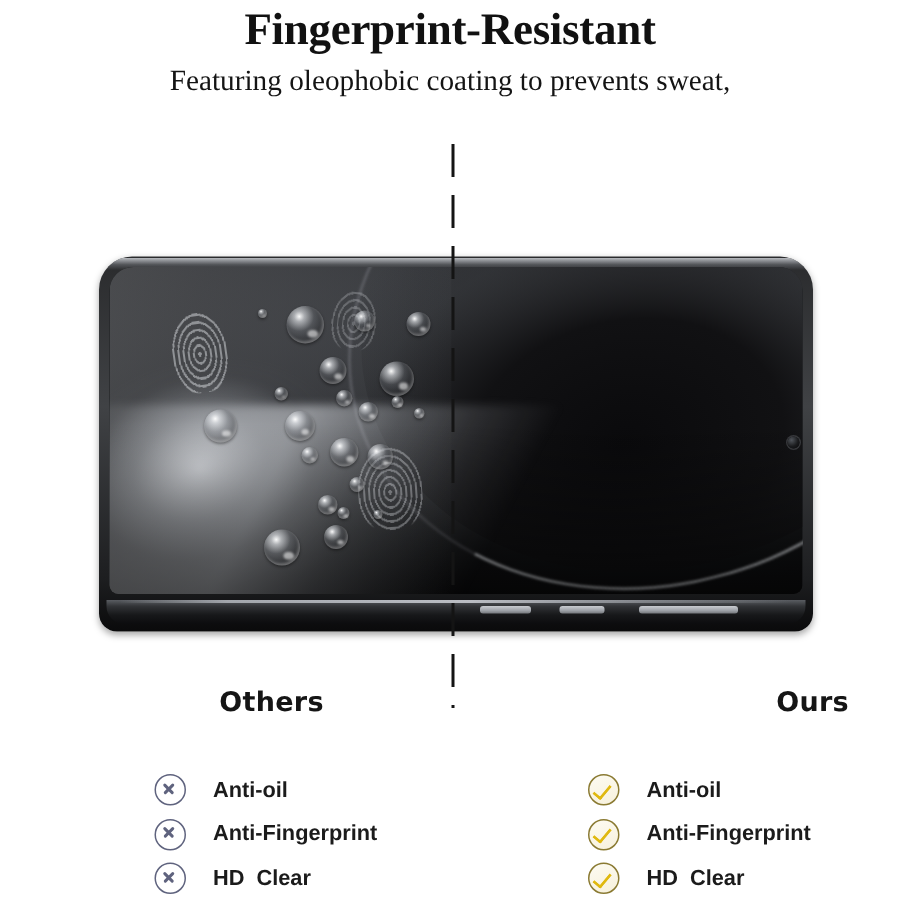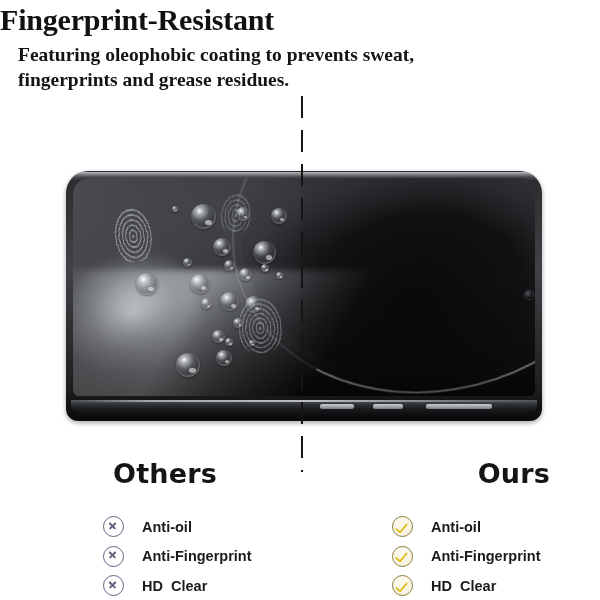--- a/index.html
+++ b/index.html
@@ -20,36 +20,36 @@
     height: 600px;
     background: #ffffff;
   }
 
   
   .headline {
     position: absolute;
     left: 0;
     top: 2px;
     width: 600px;
-    text-align: left;
+    text-align: center;
     font-family: "Liberation Serif", "DejaVu Serif", serif;
     font-weight: bold;
     font-size: 30px;
     letter-spacing: -0.2px;
     color: #111111;
     line-height: 36px;
   }
   .subhead {
     position: absolute;
     left: 18px;
     top: 42px;
     width: 564px;
-    text-align: left;
+    text-align: center;
     font-family: "Liberation Serif", "DejaVu Serif", serif;
-    font-weight: bold;
+    font-weight: normal;
     font-size: 19.5px;
     line-height: 25px;
     color: #141414;
   }
 
   
   .divider {
     position: absolute;
     left: 301px;
     top: 96px;
@@ -250,24 +250,25 @@
   }
   .port-1 { left: 254px; width: 34px; }
   .port-2 { left: 307px; width: 30px; }
   .port-3 { left: 360px; width: 66px; }
 
   
   .col-title {
     position: absolute;
     font-family: "DejaVu Sans", "Liberation Sans", sans-serif;
     font-weight: bold;
-    font-size: 27px;
+    font-size: 18px;
     color: #151515;
     letter-spacing: 0.2px;
     white-space: nowrap;
+    padding-left: 16px;
   }
   .col-title-others { left: 0; top: 458px; width: 330px; text-align: center; }
   .col-title-ours   { left: 330px; top: 458px; width: 220px; text-align: right; }
 
   .feat-list {
     position: absolute;
     top: 512px;
     font-weight: bold;
   }
   .list-others { left: 103px; }
@@ -331,21 +332,20 @@
 </style>
 </head>
 <body>
 
 <div class="page">
 
   <div class="headline">Fingerprint-Resistant</div>
 
   <div class="subhead">
     <span>Featuring oleophobic coating to prevents sweat,</span><br>
-    <span>fingerprints and grease residues.</span>
   </div>
 
   <div class="divider"></div>
 
   <div class="phone-wrap">
     <div class="phone-body">
       <div class="bezel-top-gloss"></div>
 
       <div class="screen">
         <div class="glass-base"></div>

